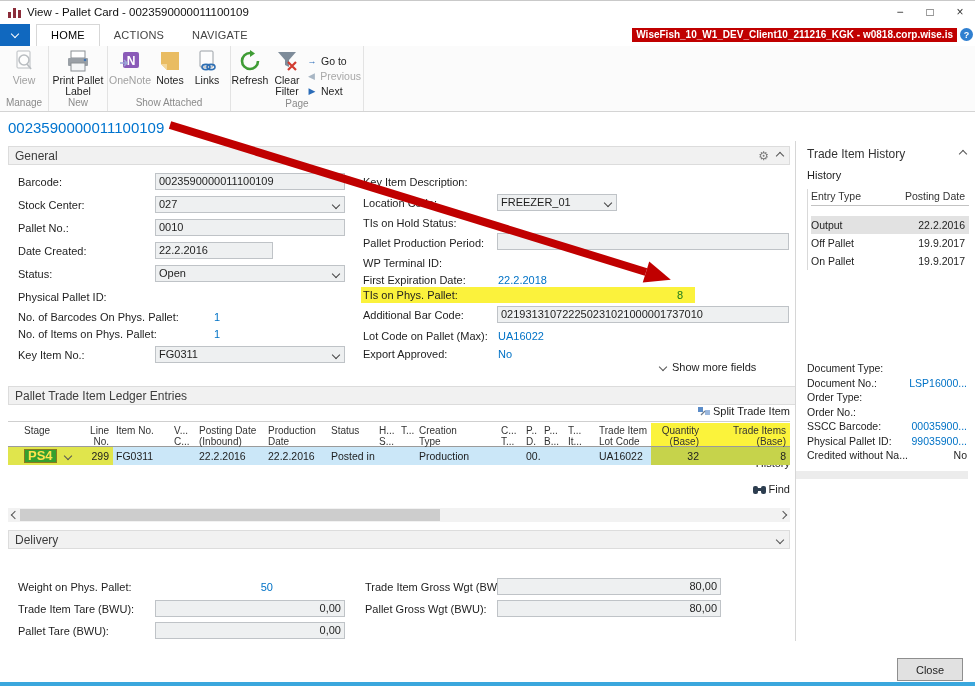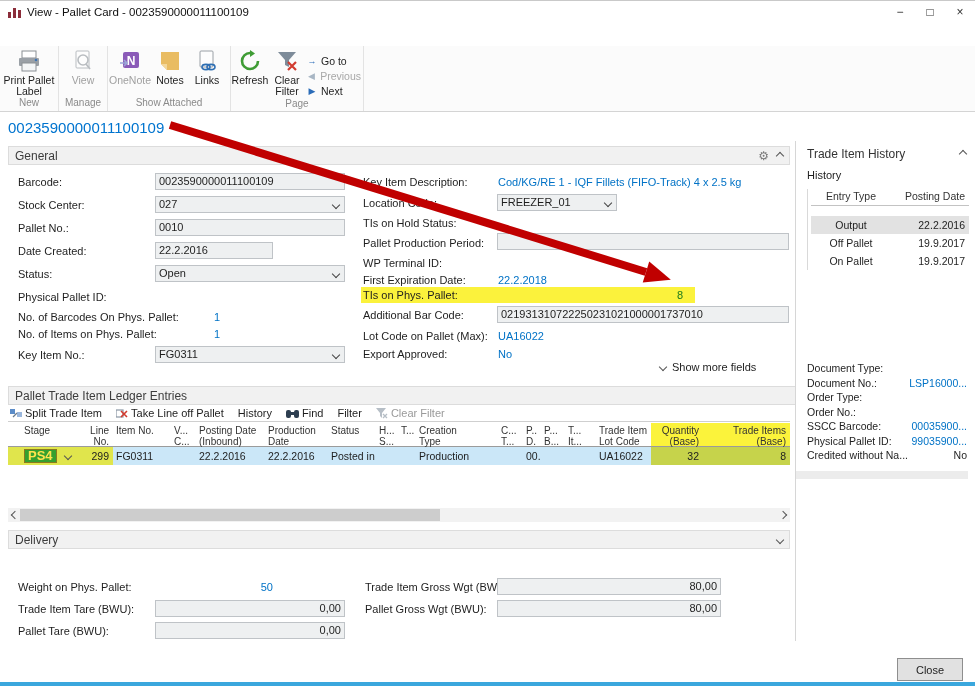--- a/index.html
+++ b/index.html
@@ -47,21 +47,21 @@
   .inp.num{text-align:right;}
   .sel{display:flex;align-items:center;justify-content:space-between;}
   .sel .chev{margin-right:2px;border-color:#444;}
   .linkv{position:absolute;font-size:11px;color:#0072c6;white-space:nowrap;}
   .plainv{position:absolute;font-size:11px;color:#1e1e1e;white-space:nowrap;}
   .tr{text-align:right;}
   .hlband{position:absolute;background:#fbf23c;}
   .greenv{color:#1d7a1d;}
   .showmore{position:absolute;left:660px;top:360px;display:flex;align-items:center;gap:6px;font-size:11px;color:#1e1e1e;}
   
-  .ltoolbar{position:absolute;left:8px;top:404px;width:782px;height:17px;display:flex;align-items:center;gap:14px;font-size:11px;color:#1e1e1e;border-bottom:1px solid #cfcfcf;padding-left:2px;box-sizing:border-box;}
+  .ltoolbar{position:absolute;left:8px;top:404px;width:782px;height:17px;display:flex;align-items:flex-end;gap:14px;font-size:11px;color:#1e1e1e;border-bottom:1px solid #cfcfcf;padding-left:2px;box-sizing:border-box;flex-direction:column;}
   .tbi{display:flex;align-items:center;gap:3px;}
   .tbi.disabled{color:#9a9a9a;}
   .lt-grid{position:absolute;left:8px;top:422px;width:782px;display:grid;
     grid-template-columns:77px 28px 58px 25px 69px 63px 48px 22px 18px 82px 25px 18px 24px 26px 60px 52px 87px;}
   .lth{font-size:10px;color:#333;line-height:11px;padding-top:2px;padding-left:3px;height:24px;border-bottom:1px solid #9b9b9b;box-sizing:border-box;}
   .lth span{display:block;white-space:nowrap;overflow:hidden;}
   .lth.r{text-align:right;padding-right:4px;padding-left:0;}
   .lth.hl{background:#fbf33b;}
   .ltd{font-size:10.5px;height:18px;line-height:18px;background:#cbe7f8;padding-left:3px;white-space:nowrap;overflow:hidden;}
   .ltd.r{text-align:right;padding-right:4px;padding-left:0;}
@@ -77,21 +77,21 @@
   
   .factbox{position:absolute;left:795px;top:140px;width:180px;height:500px;border-left:1px solid #d6d6d6;background:#fff;}
   .fbtitle{position:absolute;left:11px;top:6px;font-size:12px;color:#333;}
   .fbchev{position:absolute;right:10px;top:10px;}
   .fbsection{position:absolute;left:11px;top:28px;font-size:11px;color:#1e1e1e;}
   .fbtable{position:absolute;left:11px;top:48px;width:158px;border-left:1px solid #d9d9d9;padding-left:3px;}
   .fbthead{display:flex;height:16px;border-bottom:1px solid #c3c3c3;font-size:10.5px;color:#333;}
   .fbthead span{line-height:15px;}
   .fbrow{display:flex;height:18px;font-size:10.5px;align-items:center;}
   .fbrow.selected{background:#e2e2e2;}
-  .fbc1{width:80px;text-align:center;}
+  .fbc1{width:80px;text-align:left;}
   .fbc2{width:74px;text-align:right;}
   .fbgap{height:10px;}
   .fbfields{position:absolute;left:11px;top:220px;width:160px;}
   .fbf{display:flex;justify-content:space-between;height:14.5px;font-size:10.5px;align-items:center;}
   .fbf .v{text-align:right;}
   .fbf .v.link{color:#0072c6;}
   .fbrule{position:absolute;left:0px;top:330px;width:172px;height:8px;background:#ececec;}
   
   .closebtn{position:absolute;left:897px;top:657px;width:64px;height:21px;background:#e1e1e1;border:1px solid #8e8e8e;font-size:11px;display:flex;align-items:center;justify-content:center;}
   .bottombar{position:absolute;left:0;top:681px;width:100%;height:5px;background:#3aa7dd;}
@@ -112,53 +112,63 @@
         </svg>
     </span>
     <span class="ttext nowrap">View - Pallet Card - 0023590000011100109</span>
     <div class="wincontrols">
       <span class="winbtn">−</span>
       <span class="winbtn">□</span>
       <span class="winbtn">×</span>
     </div>
   </div>
 
+  <div class="tabrow">
+    <span class="appmenu">
+        <i class="chev chev-d"></i>
+      </span>
+    <span class="rtab active">HOME</span>
+    <span class="rtab">ACTIONS</span>
+    <span class="rtab">NAVIGATE</span>
+    <span class="serverbadge">WiseFish_10_W1_DEV_Client10_211216_KGK - w0818.corp.wise.is</span>
+    <span class="helpicon">?</span>
+  </div>
 
   <div class="ribbon">
+    <div class="rgroup" style="width:48px">
+      <div class="btns">
+        <div class="bigbtn disabled">
+          <span>
+            <svg width="22" height="22">
+                <rect x="4" y="1" width="13" height="17" rx="1" fill="#fdfdfd" stroke="#b9bdc1"></rect>
+                <circle cx="11" cy="10" r="5" fill="none" stroke="#b9bdc1" stroke-width="1.6"></circle>
+                <line x1="14" y1="14" x2="18" y2="19" stroke="#b9bdc1" stroke-width="1.8"></line>
+              </svg>
+          </span>
+          <span class="blabel">View</span>
+        </div>
+      </div>
+      <div class="glabel">Manage</div>
+    </div>
+
     <div class="rgroup" style="width:58px">
       <div class="btns">
         <div class="bigbtn">
           <span>
             <svg width="24" height="22">
                 <rect x="5" y="1" width="14" height="7" fill="#fff" stroke="#8a8f94"></rect>
                 <rect x="2" y="8" width="20" height="8" rx="1" fill="#9aa0a6"></rect>
                 <rect x="5" y="13" width="14" height="8" fill="#f4f6f7" stroke="#8a8f94"></rect>
                 <circle cx="19" cy="10" r="1.3" fill="#3f74b3"></circle>
               </svg>
           </span>
           <span class="blabel">Print Pallet Label</span>
         </div>
       </div>
       <div class="glabel">New</div>
-    </div>
-
-    <div class="rgroup" style="width:48px">
-      <div class="btns">
-        <div class="bigbtn disabled">
-          <span>
-            <svg width="22" height="22">
-                <rect x="4" y="1" width="13" height="17" rx="1" fill="#fdfdfd" stroke="#b9bdc1"></rect>
-                <circle cx="11" cy="10" r="5" fill="none" stroke="#b9bdc1" stroke-width="1.6"></circle>
-                <line x1="14" y1="14" x2="18" y2="19" stroke="#b9bdc1" stroke-width="1.8"></line>
-              </svg>
-          </span>
-          <span class="blabel">View</span>
-        </div>
-      </div>
-      <div class="glabel">Manage</div>
     </div>
 
     <div class="rgroup" style="width:122px">
       <div class="btns">
         <div class="bigbtn disabled" style="width:44px">
           <span>
             <svg width="22" height="22">
                 <rect x="4" y="2" width="16" height="16" rx="2" fill="#8b5bb8"></rect>
                 <text x="12" y="15" text-anchor="middle" font-size="12" font-family="Liberation Sans,sans-serif" fill="#fff" font-weight="bold">N</text>
                 <path d="M1,13 h6 M5,10 l3,3 -3,3" stroke="#9aa7d8" stroke-width="1.6" fill="none"></path>
@@ -267,21 +277,20 @@
   <span class="lbl" style="left:18px;top:327px">No. of Items on Phys. Pallet:</span>
   <span class="linkv tr" style="left:155px;top:327px;width:65px">1</span>
 
   <span class="lbl" style="left:18px;top:348px">Key Item No.:</span>
   <span class="inp sel" style="left:155px;top:345px;width:182px">
       <span>FG0311</span>
       <i class="chev chev-d"></i>
     </span>
 
   <span class="lbl" style="left:363px;top:175px">Key Item Description:</span>
-  <span class="linkv" style="left:498px;top:175px">Cod/KG/RE 1 - IQF Fillets (FIFO-Track) 4 x 2.5 kg</span>
 
   <span class="lbl" style="left:363px;top:196px">Location Code:</span>
   <span class="inp sel" style="left:497px;top:193px;width:112px">
       <span>FREEZER_01</span>
       <i class="chev chev-d"></i>
     </span>
 
   <span class="lbl" style="left:363px;top:216px">TIs on Hold Status:</span>
 
   <span class="lbl" style="left:363px;top:236px">Pallet Production Period:</span>

